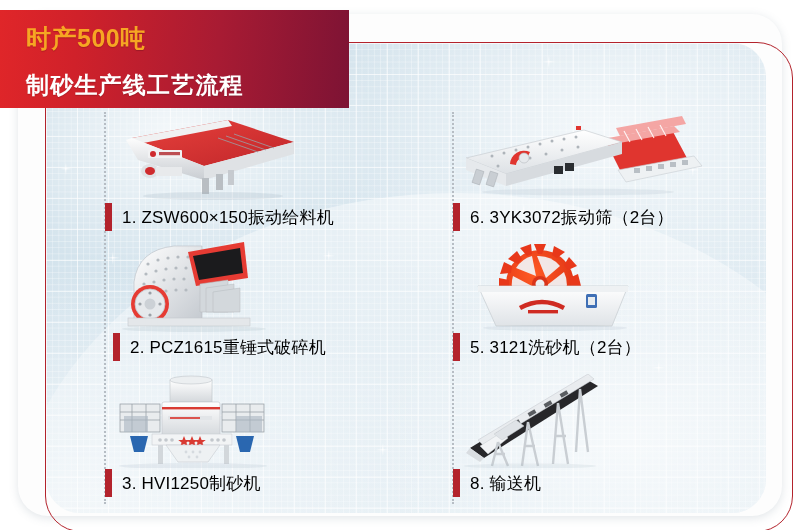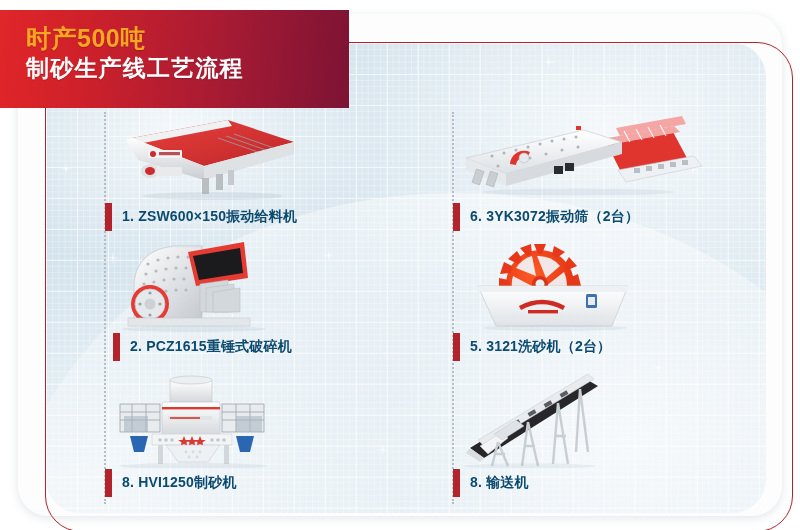--- a/index.html
+++ b/index.html
@@ -90,21 +90,21 @@
     z-index: 40;
   }
   .banner-inner { padding: 14px 16px 0 26px; }
   .banner-line1 {
     font-size: 25px; font-weight: 700; color: #f6a623;
     letter-spacing: 0.5px; line-height: 1.18;
     text-shadow: 0 1px 1px rgba(0,0,0,0.18);
   }
   .banner-line2 {
     font-size: 23px; font-weight: 700; color: #ffffff;
-    letter-spacing: 1.2px; line-height: 1.3; margin-top: 0;
+    letter-spacing: 1.2px; line-height: 1.3; margin-top: 17px;
     text-shadow: 0 1px 1px rgba(0,0,0,0.18);
   }
 
   
   .rail {
     position: absolute;
     top: 112px; height: 392px;
     width: 0;
     border-left: 2px dotted #b6bdc4;
     z-index: 5;
@@ -124,23 +124,23 @@
     margin-top: 2px;
   }
   .label-bar {
     width: 7px; height: 28px;
     background: #b3232c;
     margin-left: -3px;
     margin-right: 10px;
     flex: 0 0 auto;
   }
   .label-text {
-    font-size: 14px;
-    color: #0c4a6e;
-    font-weight: 700;
+    font-size: 17px;
+    color: #000000;
+    font-weight: 400;
     white-space: nowrap;
     letter-spacing: 0.2px;
   }
 
   
   .pos-1 { left: 108px; top: 108px; width: 300px; }
   .pos-2 { left: 108px; top: 238px; width: 300px; padding-left: 8px; }
   .pos-3 { left: 108px; top: 374px; width: 300px; }
   .pos-4 { left: 456px; top: 108px; width: 310px; }
   .pos-5 { left: 456px; top: 238px; width: 310px; }
@@ -353,21 +353,21 @@
             <circle cx="89" cy="83" r="1.4"></circle>
         </g>
 
         <rect x="50" y="71" width="5" height="19" fill="#d2d7db"></rect>
         <rect x="116" y="71" width="5" height="19" fill="#d2d7db"></rect>
         <ellipse cx="85" cy="92" rx="74" ry="3" fill="#9fb2c0" opacity="0.18"></ellipse>
       </svg>
     </div>
     <div class="item-label">
       <span class="label-bar"></span>
-      <span class="label-text">8. HVI1250制砂机</span>
+      <span class="label-text">3. HVI1250制砂机</span>
     </div>
   </div>
 
   <div class="item pos-4">
     <div class="item-figure">
       <svg class="fig-svg" width="250" height="92" viewBox="0 0 250 92" style="margin-left:2px;">
         <defs>
           <linearGradient id="g4w" x1="0" y1="0" x2="0" y2="1">
             <stop offset="0" stop-color="#ffffff"></stop>
               <stop offset="1" stop-color="#dde1e5"></stop>

